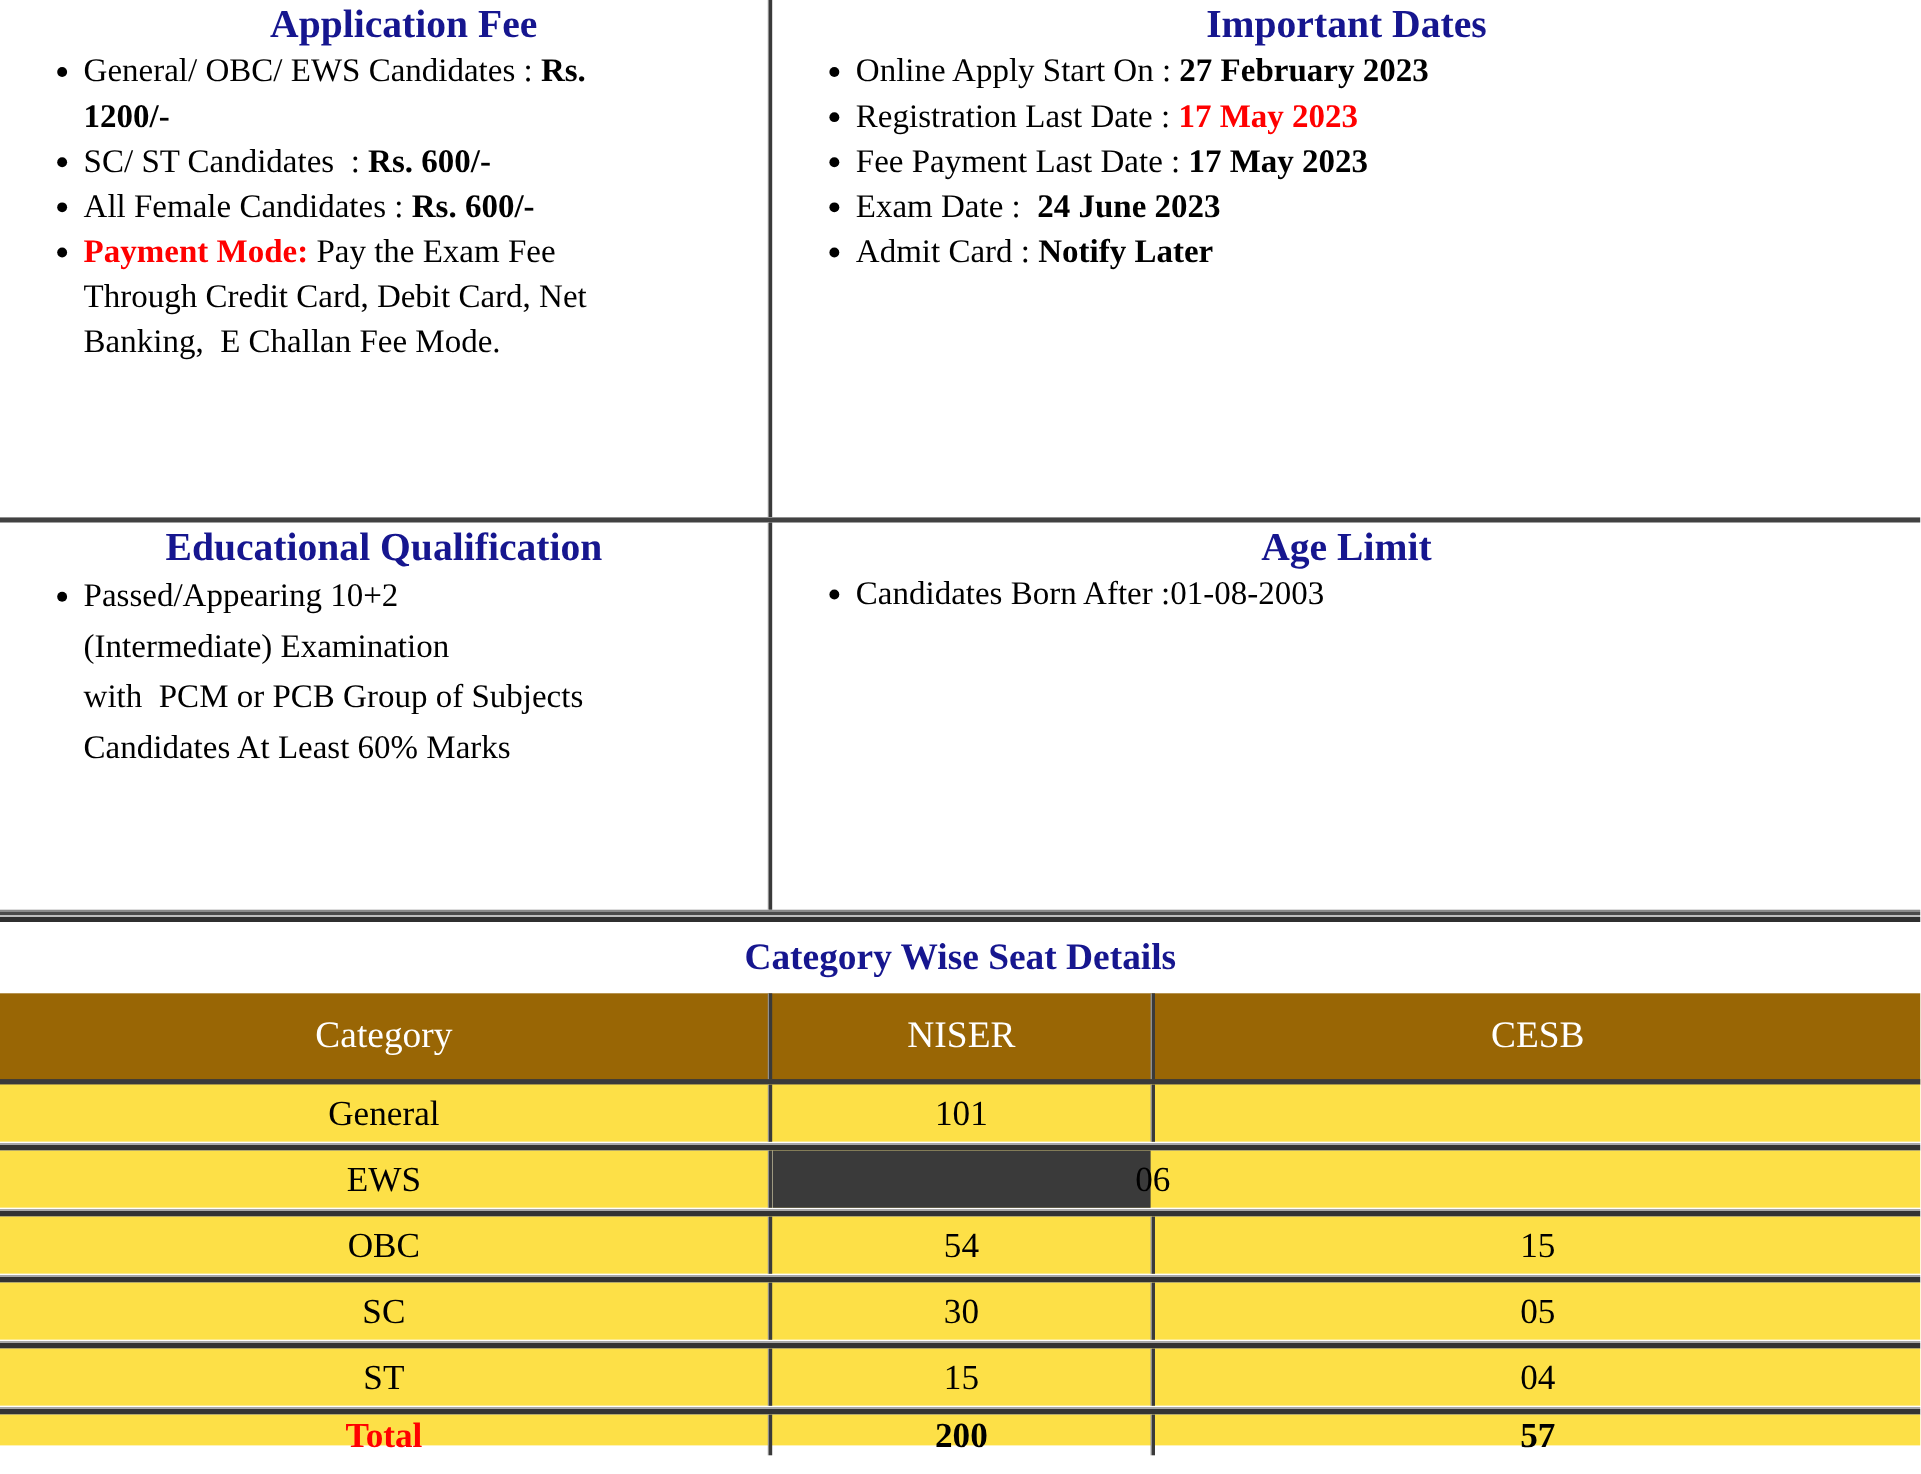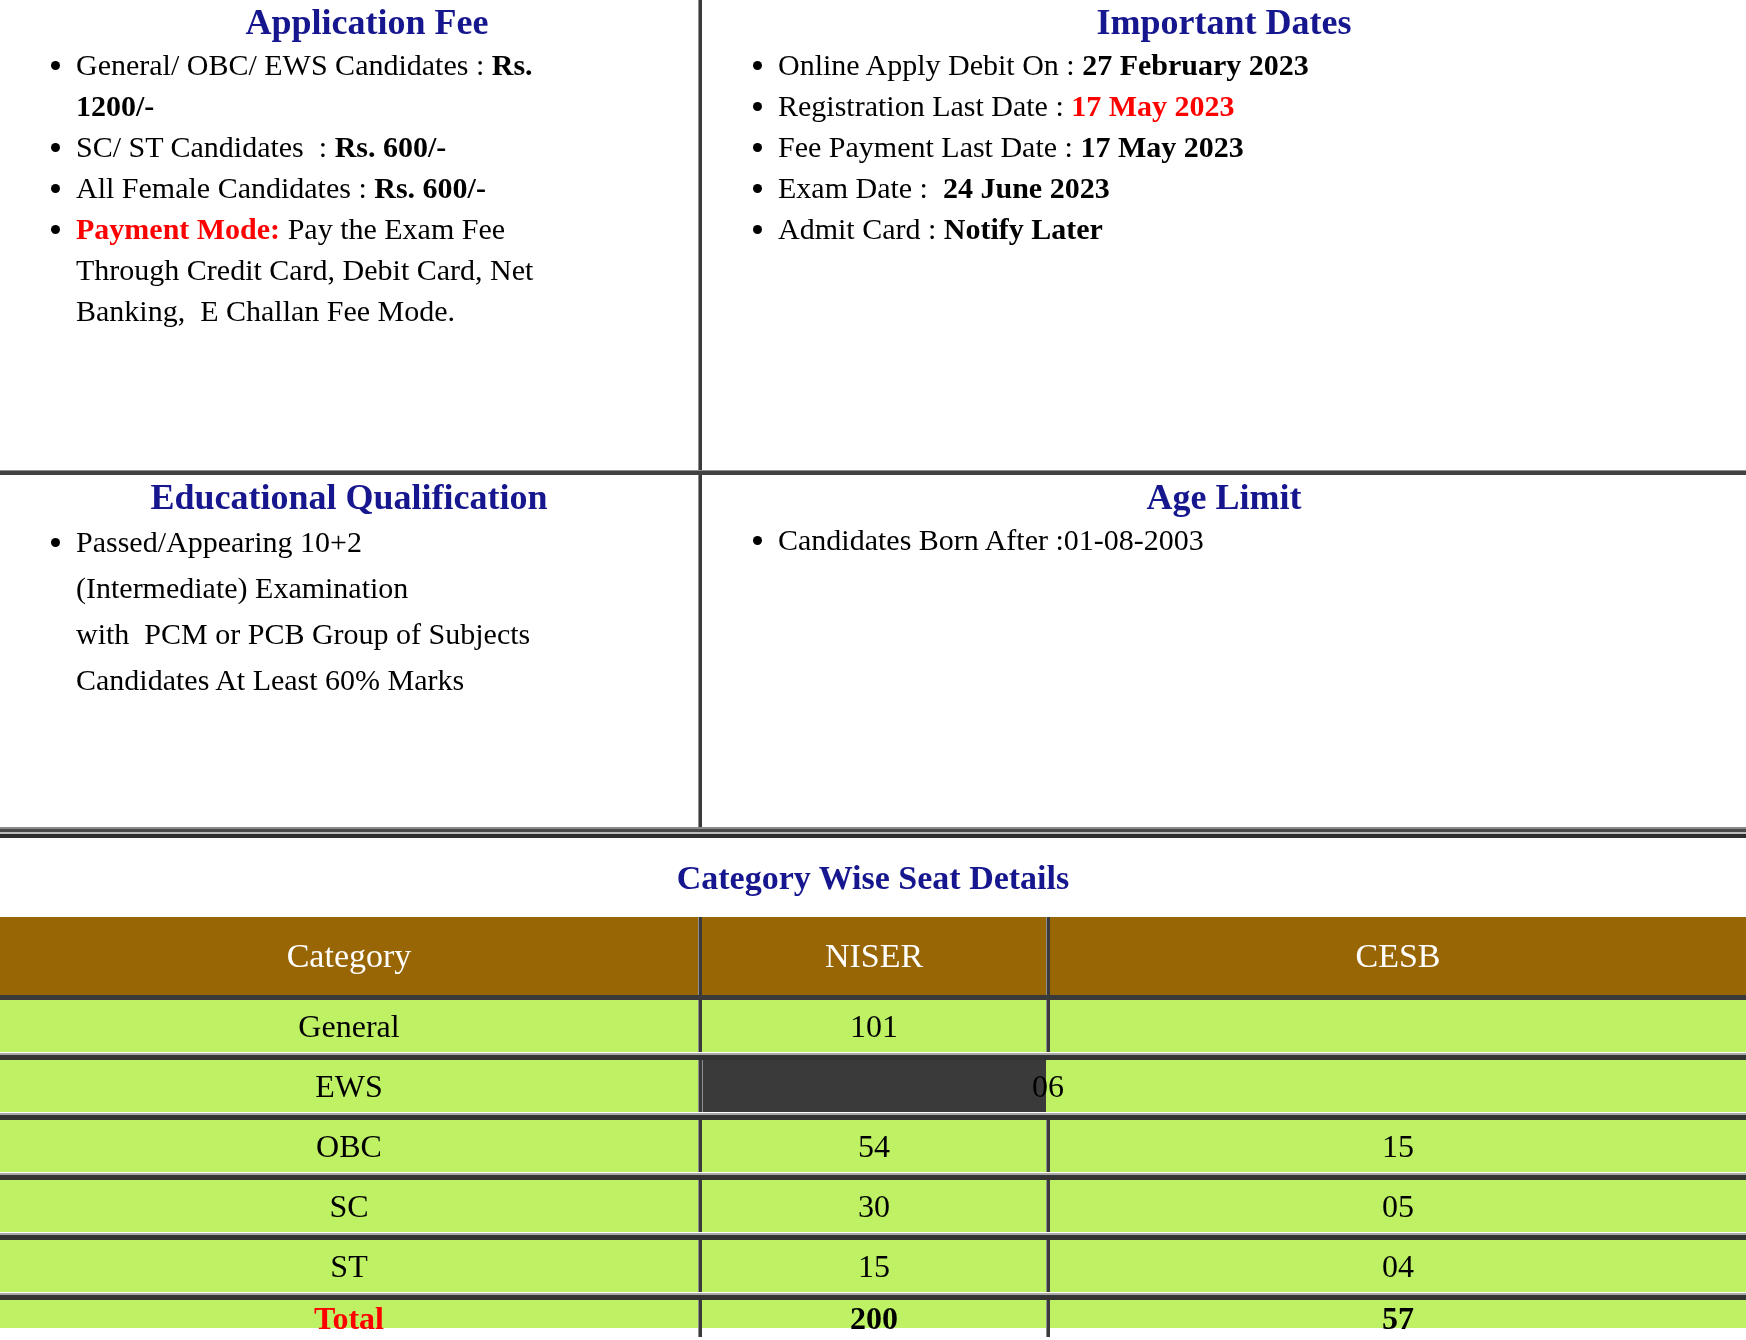--- a/index.html
+++ b/index.html
@@ -24,26 +24,26 @@
   .dates-list{margin-top:30px;line-height:41px;padding-left:88px;}
   .edu-list{margin-top:32px;line-height:46px;width:680px;box-sizing:border-box;}
   .age-list{margin-top:33px;line-height:41px;padding-left:88px;}
   .pre{white-space:pre-line;}
   .red{color:#FF0000;}
   b{font-weight:bold;}
   
   .hdiv-thin{height:5px;background:linear-gradient(to bottom,#8f8f8f 0 1px,#424242 1px 5px);}
   .hdiv-heavy{height:12px;background:linear-gradient(to bottom,#8a8a8a 0 2px,#4a4a4a 2px 5px,#bdbdbd 5px 7px,#2f2f2f 7px 11px,#ffffff 11px 12px);}
   
-  .table-title-wrap{height:78px;display:flex;align-items:center;justify-content:center;}
+  .table-title-wrap{height:64px;display:flex;align-items:center;justify-content:center;}
   .table-title{margin:0;color:#16168F;font-size:34px;font-weight:bold;}
   .trow{display:grid;grid-template-columns:698px 4px 344px 4px 696px;}
   .trow .td{display:flex;align-items:center;justify-content:center;}
   .thead{height:78px;background:#996605;color:#ffffff;font-weight:normal;font-size:34px;border-bottom:5px solid #3a3a3a;}
-  .data{height:52px;font-size:32px;background:#bef264;}
+  .data{height:52px;font-size:32px;background:#fde047;}
   .groove{height:8px;background:linear-gradient(to bottom,#ffffff 0 1px,#a8a8a8 1px 3px,#333333 3px 8px);}
   .total-row{height:28px;font-weight:bold;}
 </style>
 </head>
 <body>
 
 <div class="page">
 
   <div class="grid2 top-row">
     <section class="cell">
@@ -55,21 +55,21 @@
         <li><span>All Female Candidates : </span><b>Rs. 600/-</b></li>
         <li><b class="red">Payment Mode:</b><span class="pre"> Pay the Exam Fee
 Through Credit Card, Debit Card, Net
 Banking, &nbsp;E Challan Fee Mode.</span></li>
       </ul>
     </section>
     <div class="vline"></div>
     <section class="cell">
       <h2 class="cell-title dates-title">Important Dates</h2>
       <ul class="bullets dates-list">
-        <li><span>Online Apply Debit On : </span><b>27 February 2023</b></li>
+        <li><span>Online Apply Start On : </span><b>27 February 2023</b></li>
         <li><span>Registration Last Date : </span><b class="red">17 May 2023</b></li>
         <li><span>Fee Payment Last Date : </span><b>17 May 2023</b></li>
         <li><span>Exam Date : &nbsp;</span><b>24 June 2023</b></li>
         <li><span>Admit Card : </span><b>Notify Later</b></li>
       </ul>
     </section>
   </div>
 
   <div class="hdiv-thin"></div>
 

